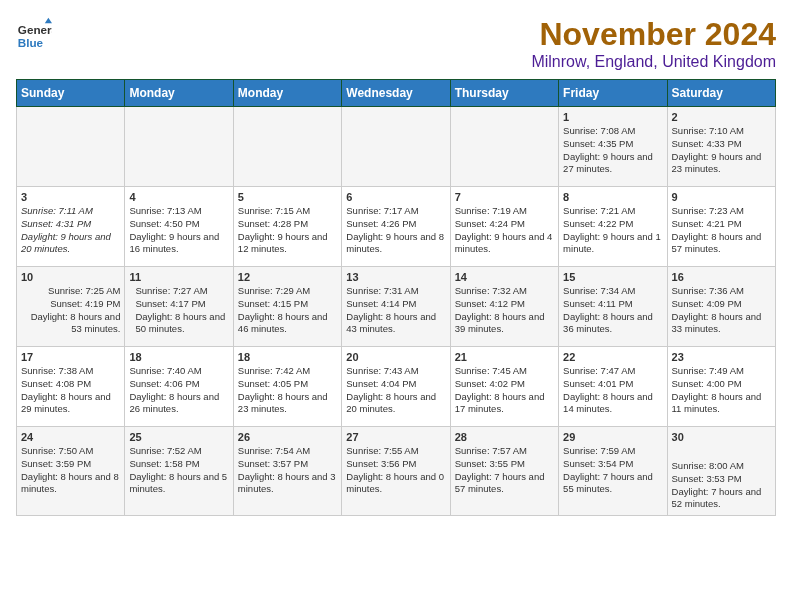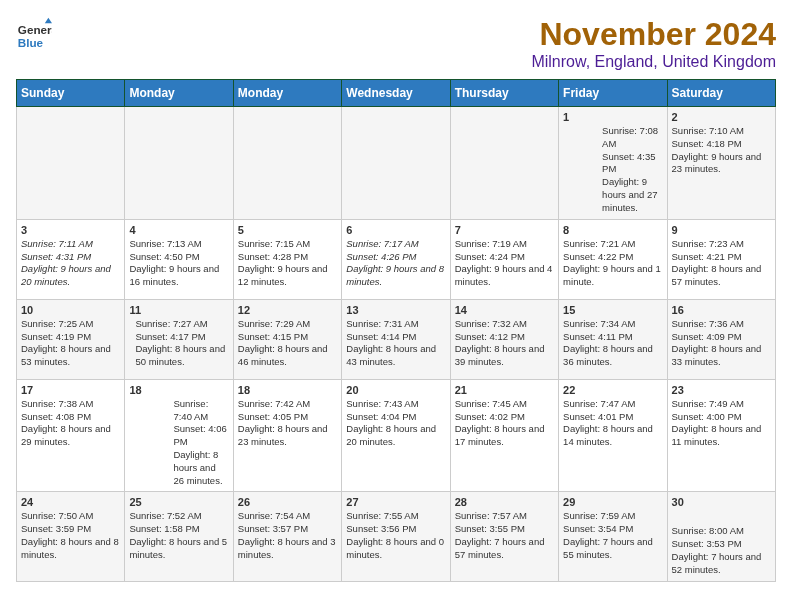--- a/index.html
+++ b/index.html
@@ -111,28 +111,28 @@
   </thead>
   <tbody id="calendar-body">
   <tr>
         <td class="empty-cell"></td>
         <td class="empty-cell"></td>
         <td class="empty-cell"></td>
         <td class="empty-cell"></td>
         <td class="empty-cell"></td>
         <td>
           <div class="day-num">1</div>
-          <div class="day-info" style="white-space: pre-line; margin-left: 39px;">Sunrise: 7:08 AM
+          <div class="day-info" style="white-space: pre-line;">Sunrise: 7:08 AM
 Sunset: 4:35 PM
 Daylight: 9 hours and 27 minutes.</div>
         </td>
         <td>
           <div class="day-num">2</div>
           <div class="day-info" style="white-space: pre-line;">Sunrise: 7:10 AM
-Sunset: 4:18 PM
+Sunset: 4:33 PM
 Daylight: 9 hours and 23 minutes.</div>
         </td>
       </tr>
       <tr>
         <td>
           <div class="day-num">3</div>
           <div class="day-info" style="white-space: pre-line; font-style: italic;">Sunrise: 7:11 AM
 Sunset: 4:31 PM
 Daylight: 9 hours and 20 minutes.</div>
         </td>
@@ -143,21 +143,21 @@
 Daylight: 9 hours and 16 minutes.</div>
         </td>
         <td>
           <div class="day-num">5</div>
           <div class="day-info" style="white-space: pre-line;">Sunrise: 7:15 AM
 Sunset: 4:28 PM
 Daylight: 9 hours and 12 minutes.</div>
         </td>
         <td>
           <div class="day-num">6</div>
-          <div class="day-info" style="white-space: pre-line; font-style: italic;">Sunrise: 7:17 AM
+          <div class="day-info" style="white-space: pre-line;">Sunrise: 7:17 AM
 Sunset: 4:26 PM
 Daylight: 9 hours and 8 minutes.</div>
         </td>
         <td>
           <div class="day-num">7</div>
           <div class="day-info" style="white-space: pre-line;">Sunrise: 7:19 AM
 Sunset: 4:24 PM
 Daylight: 9 hours and 4 minutes.</div>
         </td>
         <td>
@@ -169,21 +169,21 @@
         <td>
           <div class="day-num">9</div>
           <div class="day-info" style="white-space: pre-line;">Sunrise: 7:23 AM
 Sunset: 4:21 PM
 Daylight: 8 hours and 57 minutes.</div>
         </td>
       </tr>
       <tr>
         <td>
           <div class="day-num">10</div>
-          <div class="day-info" style="white-space: pre-line;">Sunrise: 7:25 AM
+          <div class="day-info" style="white-space: pre-line; text-align: right;">Sunrise: 7:25 AM
 Sunset: 4:19 PM
 Daylight: 8 hours and 53 minutes.</div>
         </td>
         <td>
           <div class="day-num">11</div>
           <div class="day-info" style="white-space: pre-line; margin-left: 6px;">Sunrise: 7:27 AM
 Sunset: 4:17 PM
 Daylight: 8 hours and 50 minutes.</div>
         </td>
         <td>
@@ -219,21 +219,21 @@
       </tr>
       <tr>
         <td>
           <div class="day-num">17</div>
           <div class="day-info" style="white-space: pre-line;">Sunrise: 7:38 AM
 Sunset: 4:08 PM
 Daylight: 8 hours and 29 minutes.</div>
         </td>
         <td>
           <div class="day-num">18</div>
-          <div class="day-info" style="white-space: pre-line; margin-left: 44px;">Sunrise: 7:40 AM
+          <div class="day-info" style="white-space: pre-line;">Sunrise: 7:40 AM
 Sunset: 4:06 PM
 Daylight: 8 hours and 26 minutes.</div>
         </td>
         <td>
           <div class="day-num">18</div>
           <div class="day-info" style="white-space: pre-line;">Sunrise: 7:42 AM
 Sunset: 4:05 PM
 Daylight: 8 hours and 23 minutes.</div>
         </td>
         <td>

